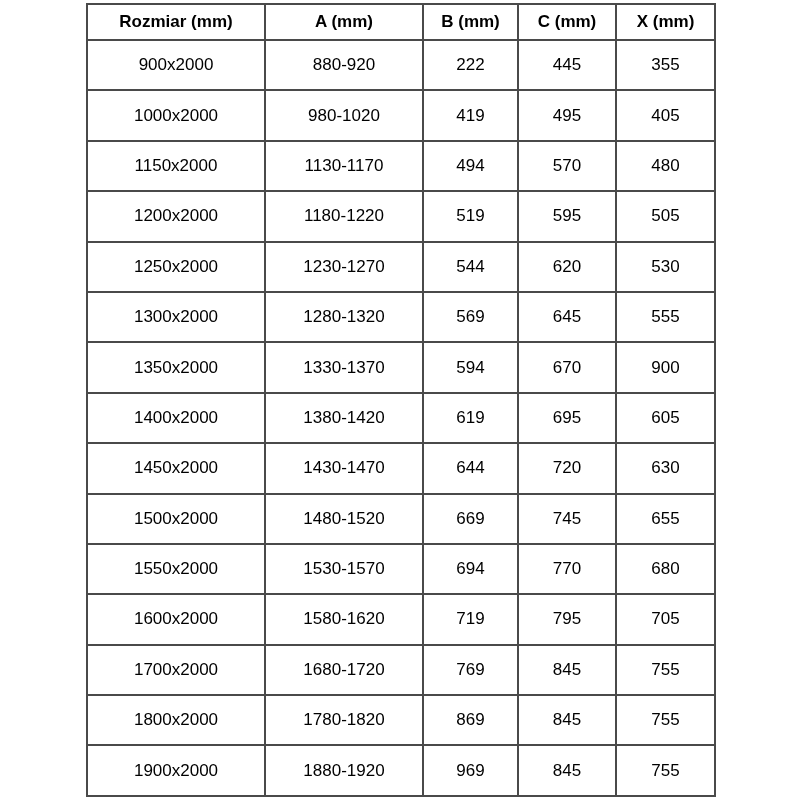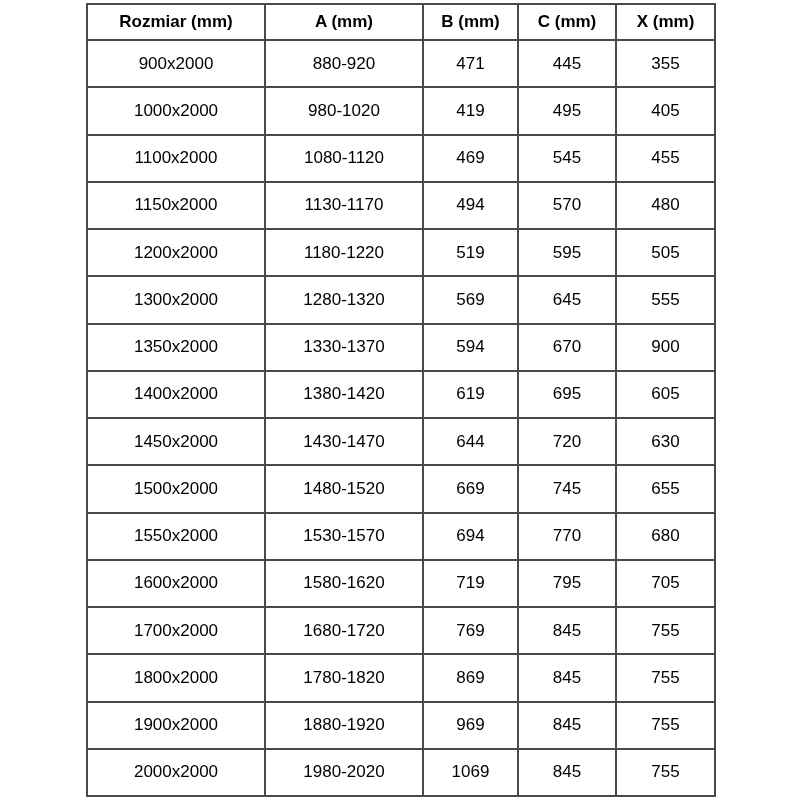--- a/index.html
+++ b/index.html
@@ -64,51 +64,51 @@
         <th>A (mm)</th>
         <th>B (mm)</th>
         <th>C (mm)</th>
         <th>X (mm)</th>
       </tr>
     </thead>
     <tbody>
         <tr>
           <td>900x2000</td>
           <td>880-920</td>
-          <td>471</td>
+          <td>222</td>
           <td>445</td>
           <td>355</td>
         </tr>
         <tr>
           <td>1000x2000</td>
           <td>980-1020</td>
           <td>419</td>
           <td>495</td>
           <td>405</td>
-        </tr>
-        <tr>
-          <td>1100x2000</td>
-          <td>1080-1120</td>
-          <td>469</td>
-          <td>545</td>
-          <td>455</td>
         </tr>
         <tr>
           <td>1150x2000</td>
           <td>1130-1170</td>
           <td>494</td>
           <td>570</td>
           <td>480</td>
         </tr>
         <tr>
           <td>1200x2000</td>
           <td>1180-1220</td>
           <td>519</td>
           <td>595</td>
           <td>505</td>
+        </tr>
+        <tr>
+          <td>1250x2000</td>
+          <td>1230-1270</td>
+          <td>544</td>
+          <td>620</td>
+          <td>530</td>
         </tr>
         <tr>
           <td>1300x2000</td>
           <td>1280-1320</td>
           <td>569</td>
           <td>645</td>
           <td>555</td>
         </tr>
         <tr>
           <td>1350x2000</td>
@@ -166,22 +166,15 @@
           <td>845</td>
           <td>755</td>
         </tr>
         <tr>
           <td>1900x2000</td>
           <td>1880-1920</td>
           <td>969</td>
           <td>845</td>
           <td>755</td>
         </tr>
-        <tr>
-          <td>2000x2000</td>
-          <td>1980-2020</td>
-          <td>1069</td>
-          <td>845</td>
-          <td>755</td>
-        </tr>
       </tbody>
   </table>
 </div>
 
 </body></html>

